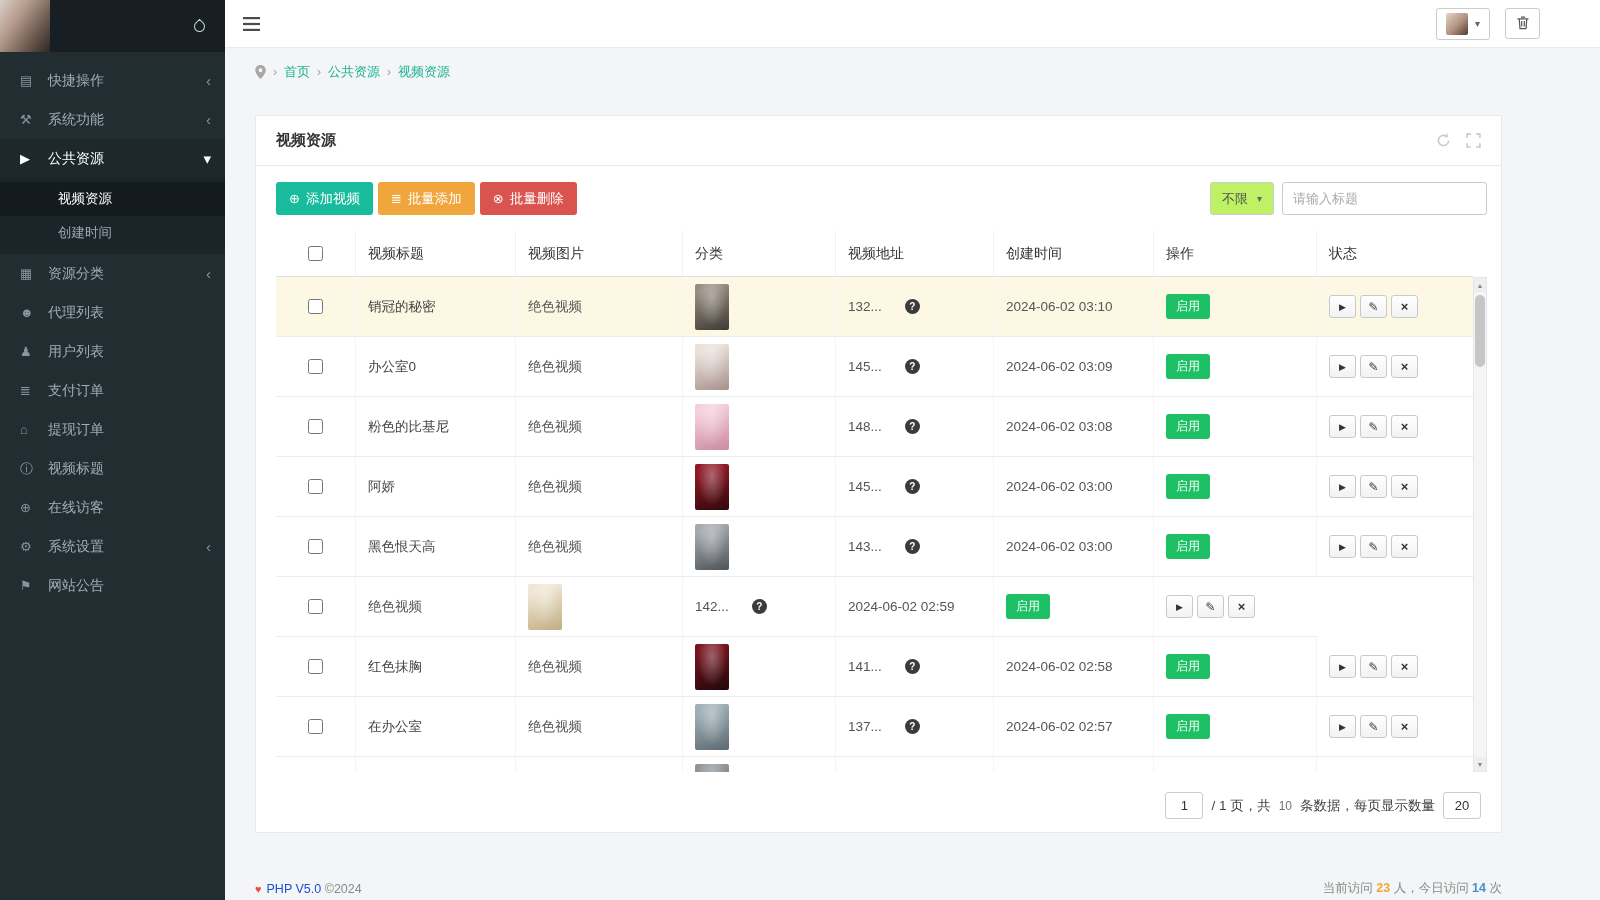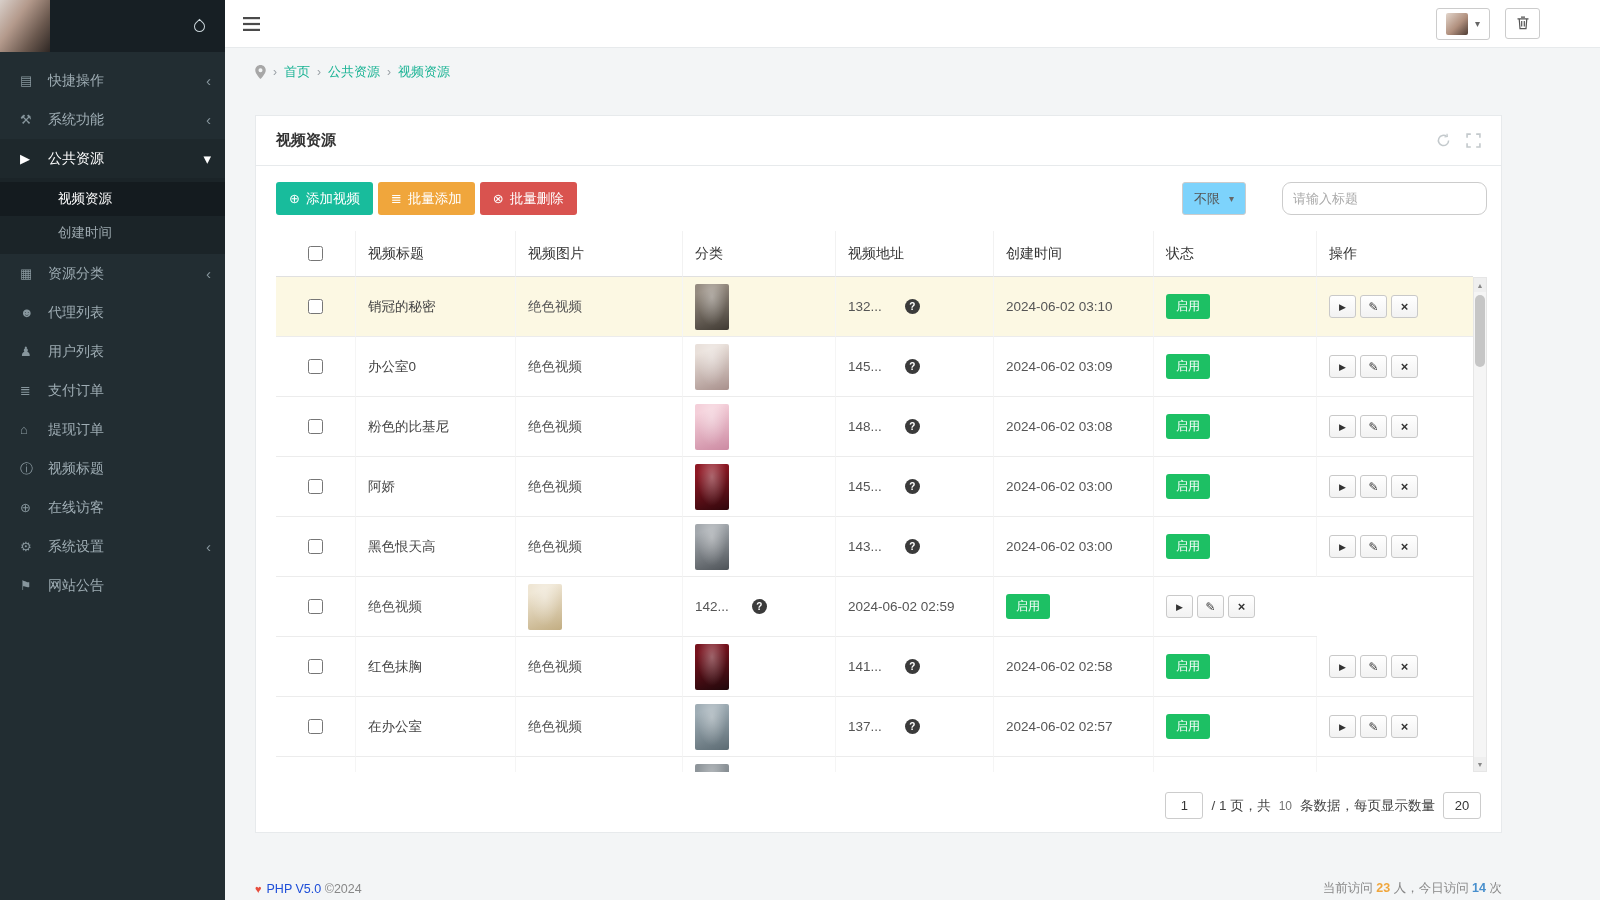--- a/index.html
+++ b/index.html
@@ -45,22 +45,22 @@
   .card-tools { margin-left:auto; display:flex; align-items:center; gap:15px; }
   .tool-icon { cursor:pointer; display:flex; }
 
   .toolbar { display:flex; align-items:center; padding:16px 14px 16px 20px; flex:none; }
   .btn { height:33px; border:none; border-radius:3px; color:#fff; font-size:13.5px; padding:0 13px; display:inline-flex; align-items:center; gap:6px; cursor:pointer; margin-right:5px; font-family:inherit; }
   .btn .bi { font-size:13px; }
   .btn-add { background:#18bc9c; }
   .btn-batch-add { background:#f0a63c; }
   .btn-batch-del { background:#d9534f; }
   .toolbar-right { margin-left:auto; display:flex; gap:8px; }
-  .select { height:33px; border:1px solid #ccc; border-radius:3px; background:#7dd3fc; padding:0 11px; font-size:13px; color:#555; display:flex; align-items:center; gap:9px; cursor:pointer; }
-  .search-input { height:33px; width:205px; border:1px solid #ccc; border-radius:9px; padding:0 10px; font-size:13px; color:#333; font-family:inherit;margin-left:28px; }
+  .select { height:33px; border:1px solid #ccc; border-radius:3px; background:#bef264; padding:0 11px; font-size:13px; color:#555; display:flex; align-items:center; gap:9px; cursor:pointer; }
+  .search-input { height:33px; width:205px; border:1px solid #ccc; border-radius:3px; padding:0 10px; font-size:13px; color:#333; font-family:inherit; }
   .search-input::placeholder { color:#aaa; }
 
   
   .table-wrap { margin:0 14px 0 20px; position:relative; flex:none; }
   .thead,.trow { display:grid; grid-template-columns:80px 160px 167px 153px 158px 160px 163px 1fr; width:calc(100% - 14px); }
   .th { height:46px; display:flex; align-items:center; padding-left:12px; font-size:14px; color:#333; border-bottom:1px solid #e0e0e0; border-right:1px solid #f2f2f2; }
   .th:last-child { border-right:none; }
   .th-check { justify-content:center; padding:0; }
   .tbody { height:495px; overflow:hidden; }
   .td { height:60px; display:flex; align-items:center; padding-left:12px; font-size:13.5px; color:#555; border-bottom:1px solid #ececec; border-right:1px solid #f5f5f5; }
@@ -258,22 +258,22 @@
       <div class="table-wrap">
         <div class="thead">
           <div class="th th-check">
               <input type="checkbox" class="cb" style="">
             </div>
           <div class="th">视频标题</div>
           <div class="th">视频图片</div>
           <div class="th">分类</div>
           <div class="th">视频地址</div>
           <div class="th">创建时间</div>
+          <div class="th">操作</div>
           <div class="th">状态</div>
-          <div class="th">操作</div>
         </div>
         <div class="tbody">
             <div class="trow hl">
     <div class="td td-check">
                 <input type="checkbox" class="cb" style="">
               </div>
     <div class="td c-title">销冠的秘密</div>
     <div class="td c-cat">绝色视频</div>
     <div class="td td-thumb">
                 <div class="thumb" style="background: radial-gradient(at 50% 28%, rgba(255, 255, 255, 0.35), rgba(255, 255, 255, 0) 62%), linear-gradient(160deg, rgb(149, 139, 128) 18%, rgb(64, 58, 51));"></div>

